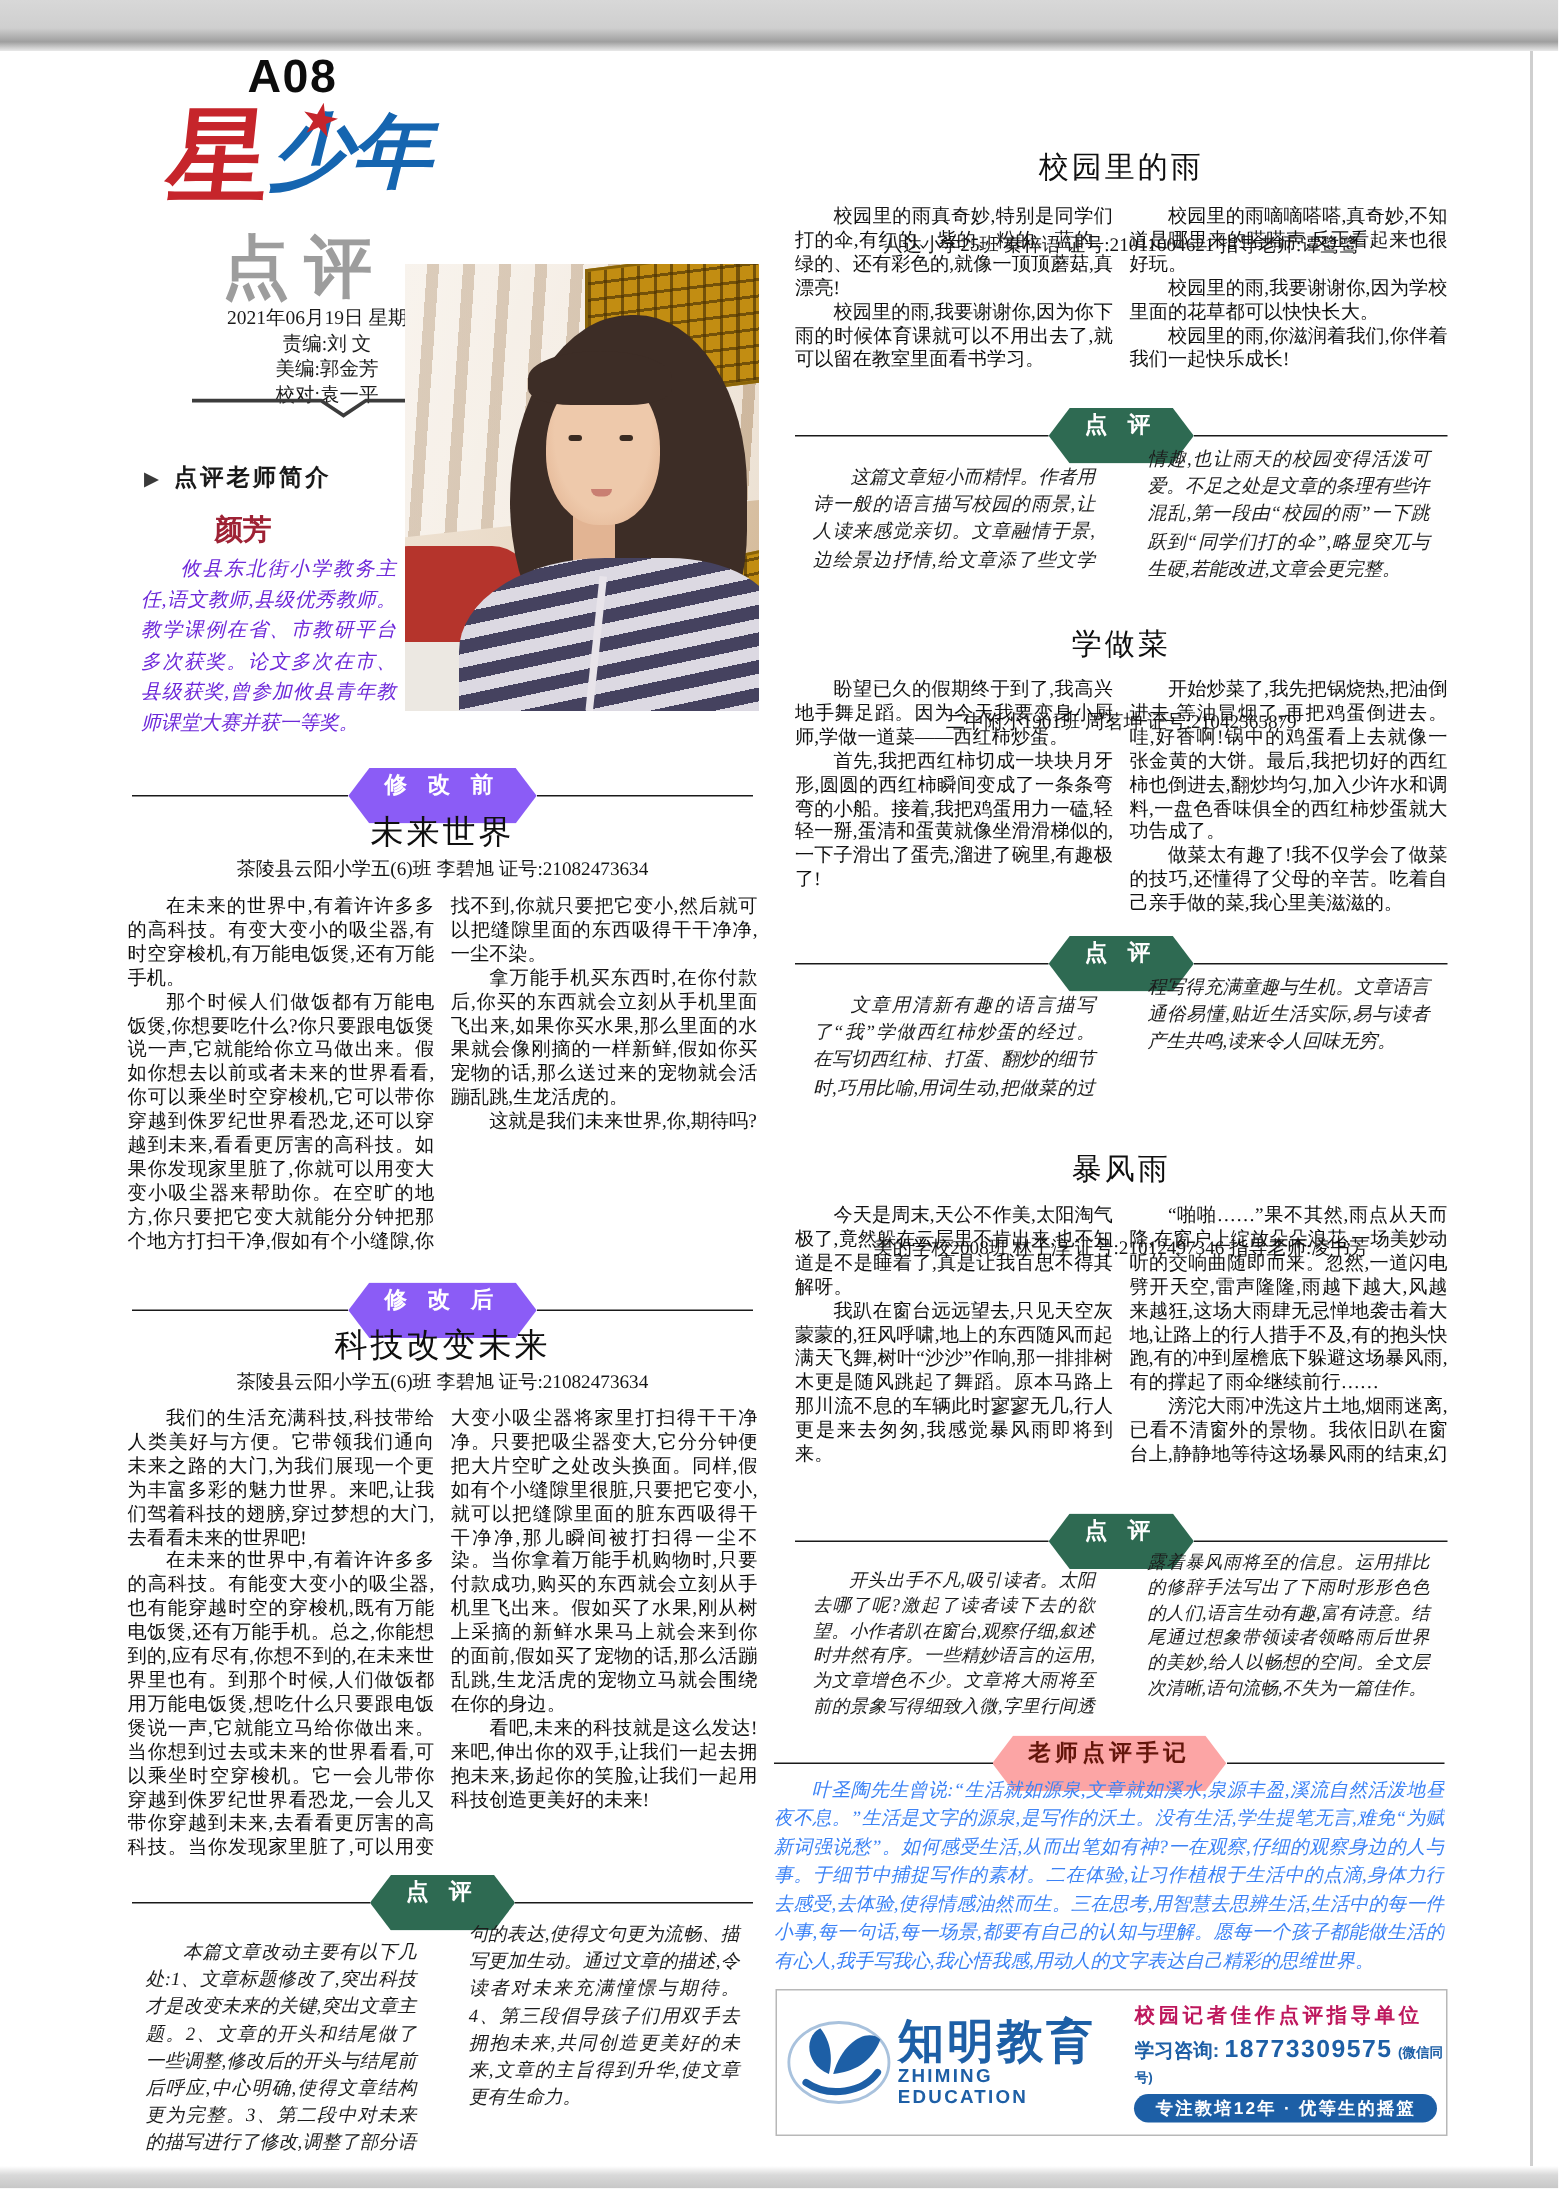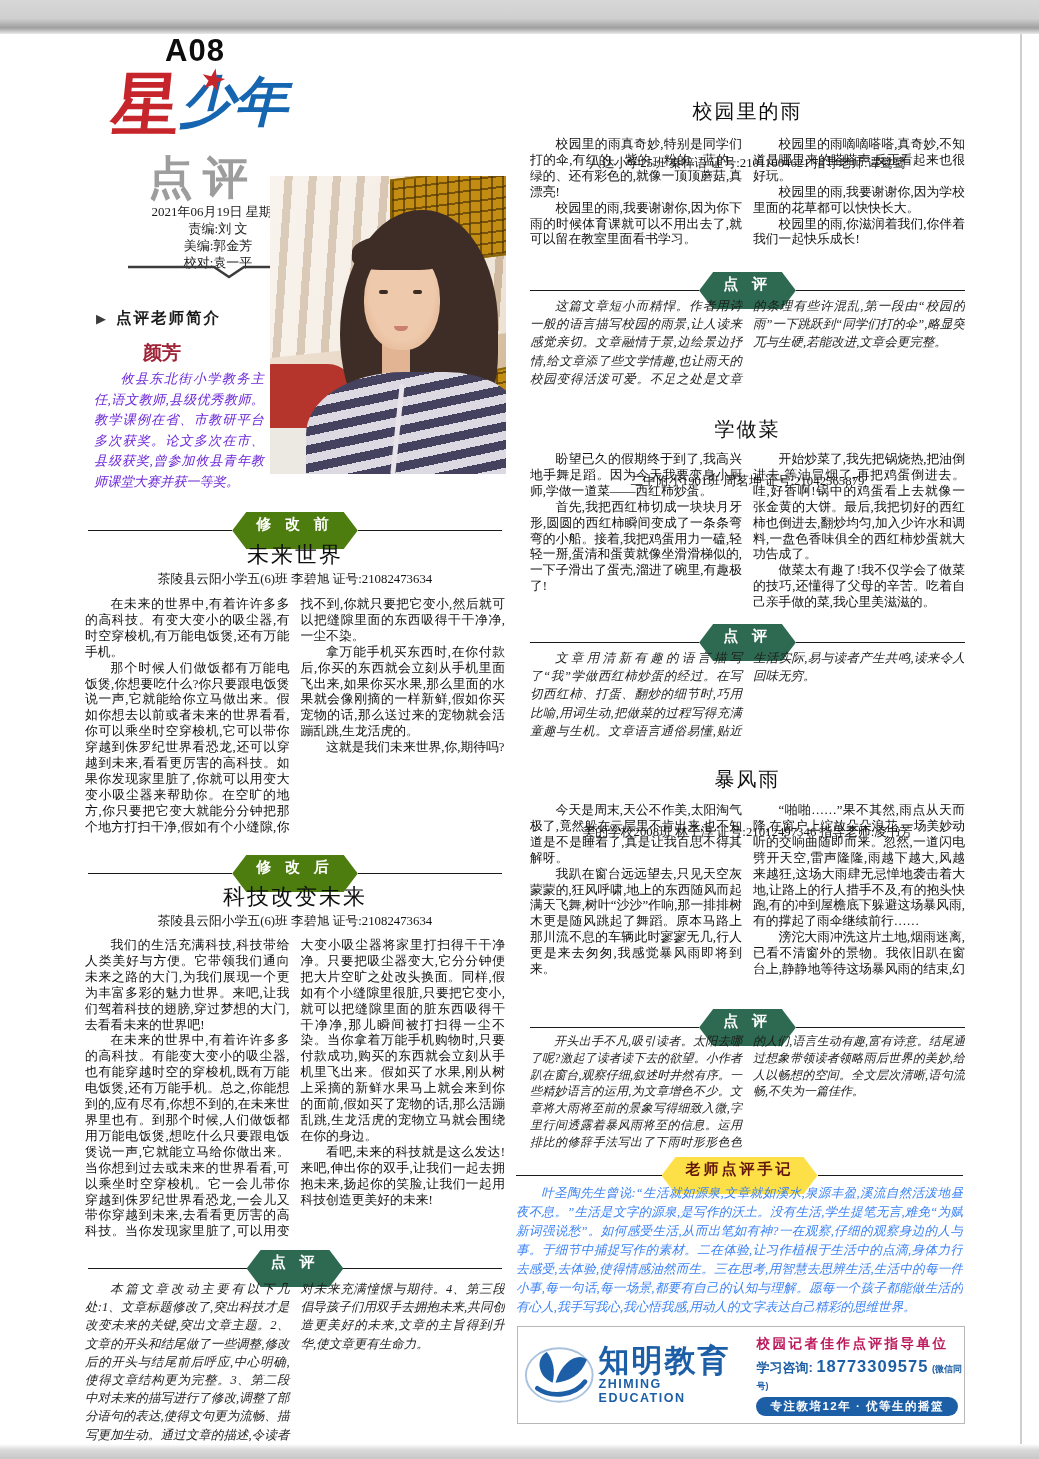--- a/index.html
+++ b/index.html
@@ -60,37 +60,37 @@
   .ph-eye-r{position:absolute;right:84px;top:114px;width:9px;height:4px;background:#3a2b22;border-radius:2px;}
   .ph-mouth{position:absolute;right:98px;top:150px;width:14px;height:5px;background:#c97f72;border-radius:0 0 8px 8px;}
   .ph-strap{position:absolute;right:106px;top:208px;width:5px;height:90px;background:#e8e4ea;transform:rotate(6deg);}
 
   
   .badge-row{position:absolute;display:flex;align-items:center;}
   .badge-row .rule{flex:1;height:1px;background:#1a1a1a;}
   .badge{height:37px;line-height:25px;padding:0 24px;color:#ffffff;font-size:15px;font-weight:700;
        letter-spacing:5px;white-space:nowrap;
        clip-path:polygon(0 50%,14px 0,calc(100% - 14px) 0,100% 50%,calc(100% - 14px) 100%,14px 100%);}
-  .badge.red{background:#4d7c0f;}
+  .badge.red{background:#8b5cf6;}
   .badge.green{background:#2e6a52;}
-  .badge.orange{background:#fde047;color:#63150a;letter-spacing:3px;}
+  .badge.orange{background:#fca5a5;color:#63150a;letter-spacing:3px;}
 
   .article-title{position:absolute;text-align:center;font-weight:500;color:#0f0f0f;}
   .t-left{left:85px;width:420px;font-size:22px;letter-spacing:2px;}
   .t-right{left:530px;width:435px;font-size:20px;letter-spacing:2px;margin-top:14px;}
   .byline{position:absolute;text-align:center;font-size:12.8px;color:#141414;}
   .b-left{left:85px;width:420px;}
   .b-right{left:530px;width:435px;margin-top:45px;}
 
   .article-body{position:absolute;column-count:2;column-gap:11px;column-fill:auto;
        text-align:justify;font-size:12.8px;line-height:15.9px;color:#101010;overflow:hidden;}
   .article-body p{margin:0;text-indent:2em;}
   .comment-body{position:absolute;column-count:2;column-gap:11px;column-fill:auto;
        text-align:justify;font-style:italic;font-size:12.5px;line-height:18.2px;color:#1c1c1c;overflow:hidden;}
-  .comment-body p{margin:0;text-indent:2em;}
+  .comment-body p{margin:12px;text-indent:2em;}
   .note-text{position:absolute;left:516px;top:1184px;width:447px;height:138px;overflow:hidden;
        font-style:italic;font-size:12.6px;line-height:19px;text-align:justify;text-indent:2em;color:#3b82f6;}
 
   
   .ad{position:absolute;left:517px;top:1326px;width:446px;height:96px;border:1px solid #b8b8b8;
       display:flex;align-items:center;background:#fff;font-family:"Liberation Sans","DejaVu Sans",sans-serif;}
   .ad-left{display:flex;align-items:center;padding-left:6px;}
   .ad-words{margin-left:4px;}
   .ad-cn{font-size:31px;font-weight:900;color:#1d5fa6;letter-spacing:2px;line-height:1.05;}
   .ad-en{font-size:12.5px;font-weight:700;color:#1d5fa6;letter-spacing:1.5px;}

